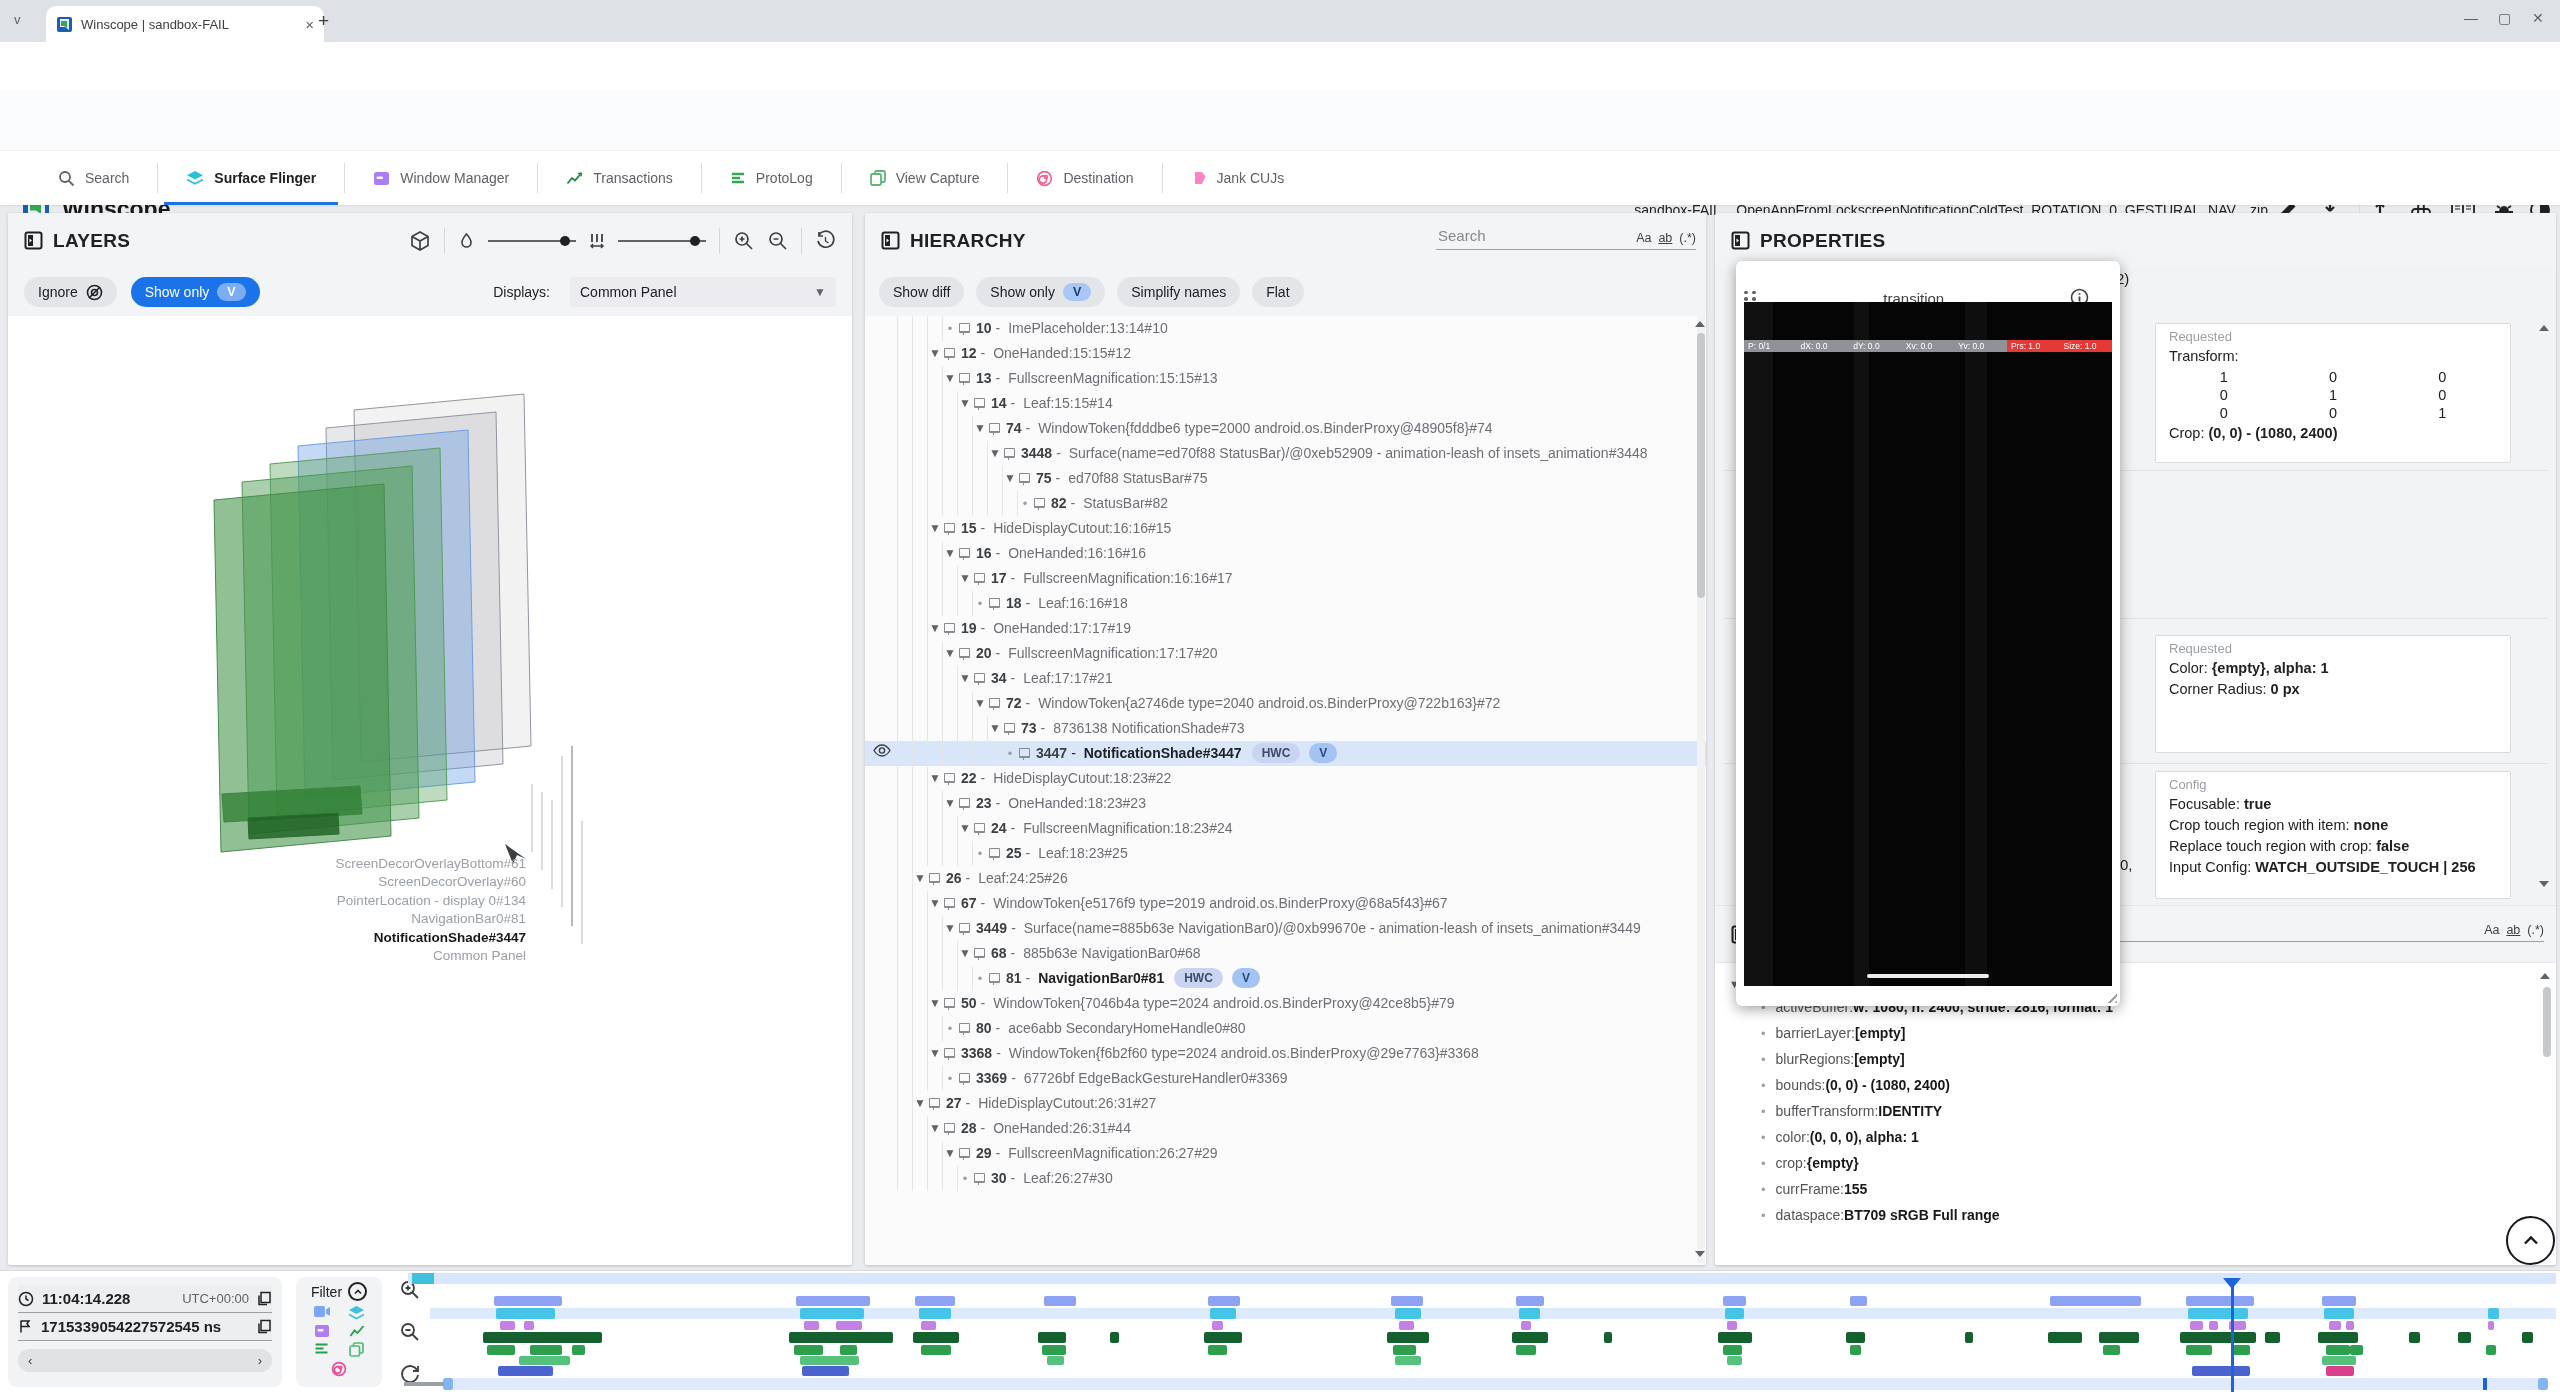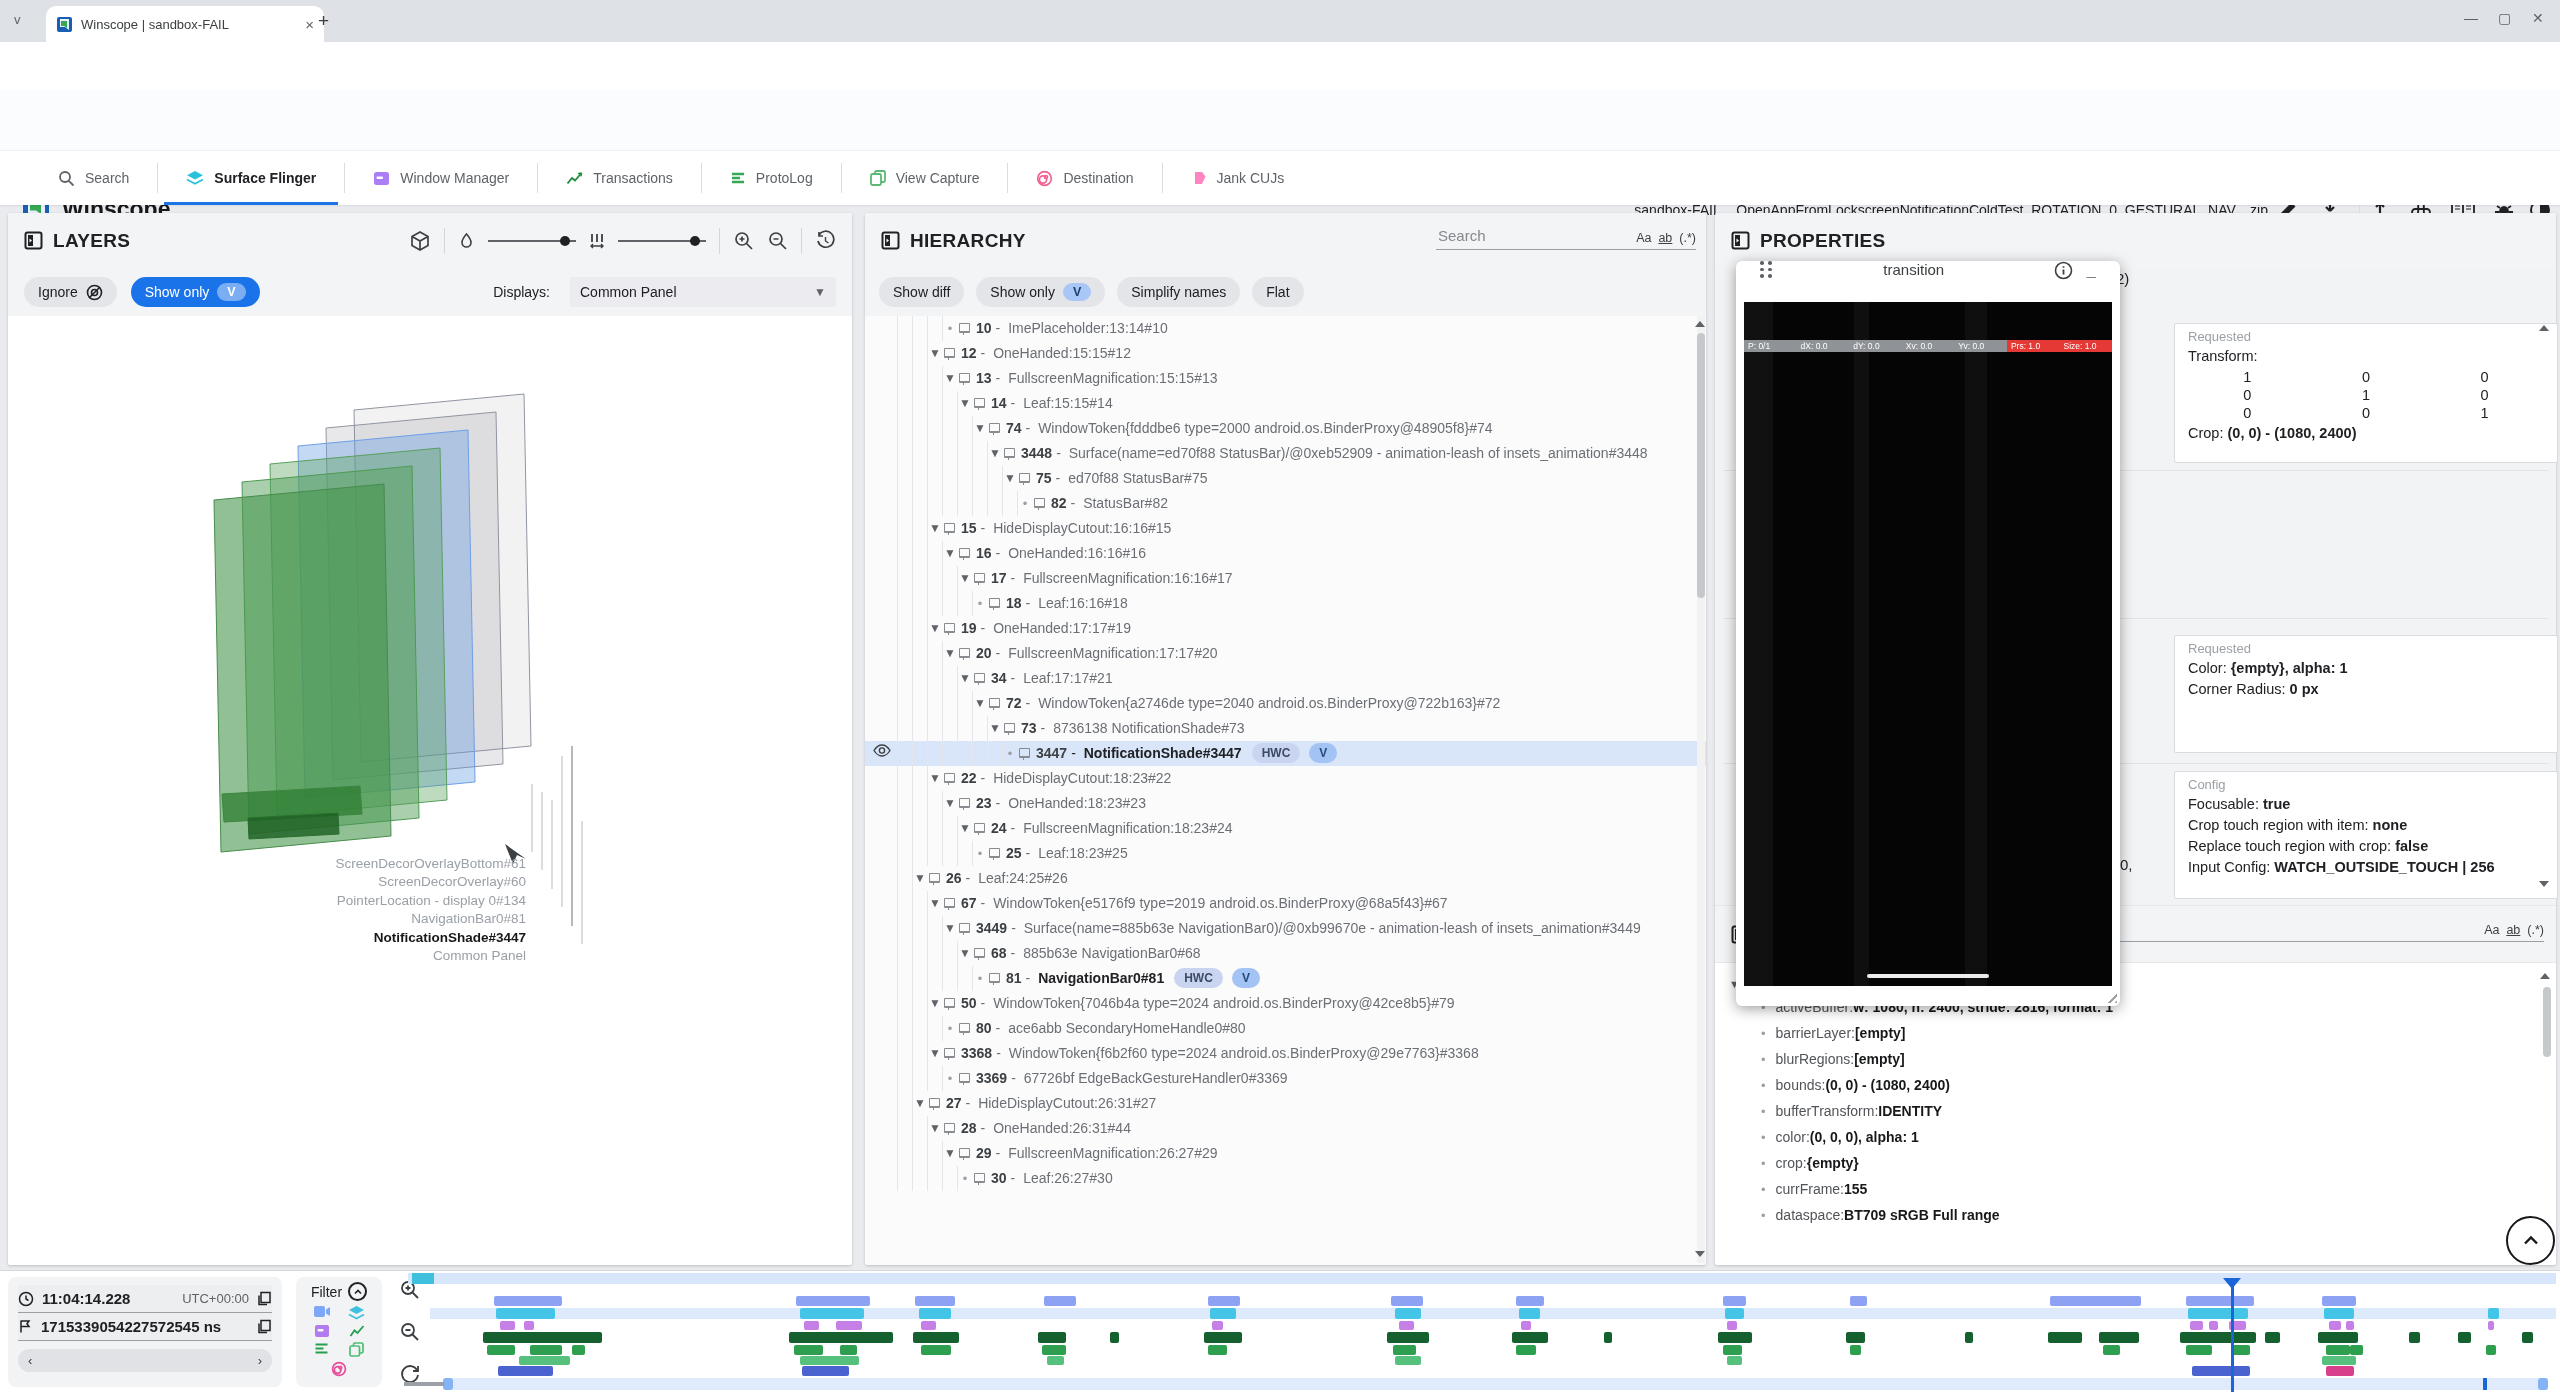--- a/index.html
+++ b/index.html
@@ -81,40 +81,40 @@
   .chip.v{background:#a3c3f5;color:#274b79}
   .eyewrap{position:absolute;left:8px;top:3px}
   .sbar{position:absolute;right:1px;width:8px;background:#f2f2f3}
   .sthumb{position:absolute;right:1px;width:8px;background:#c6c9cc;border-radius:4px}
   .sarrow{position:absolute;right:1px;width:0;height:0;border-left:5px solid transparent;border-right:5px solid transparent}
   .up{border-bottom:6px solid #5f6368}.dn{border-top:6px solid #5f6368}
   
   #props{left:1715px;width:841px}
   .pbody{position:absolute;left:0;top:55px;right:0;height:637px;background:#f2f3f5}
   .frag{position:absolute;font-size:15px;color:#202124}
-  .pbox{position:absolute;left:459px;width:384px;background:#fff;border:1px solid #d9dbde;border-radius:2px;
+  .pbox{position:absolute;left:440px;width:356px;background:#fff;border:1px solid #d9dbde;border-radius:2px;
         padding:5px 13px 8px;font-size:14.5px;color:#202124;box-sizing:border-box}
   .pbox .legend{font-size:13px;color:#9aa0a6;margin-bottom:2px;min-height:15px}
   .pbox .ln{line-height:21px}
   .pbox b{font-weight:700}
   .mx{display:grid;grid-template-columns:1fr 1fr 1fr;row-gap:2px;margin:2px 0 2px}
   .mx span{text-align:center}
   .hr{position:absolute;left:8px;right:8px;height:1px;background:#e1e3e6}
   .subhead{position:absolute;left:0;top:692px;right:0;height:57px;background:#f3f4f6;border-top:1px solid #e6e8ea;display:flex;align-items:center;padding:0 16px}
   .subsearch{position:absolute;left:355px;right:12px;top:12px;border-bottom:1px solid #9aa0a6;display:flex;align-items:flex-end;gap:7px;padding-bottom:4px}
   .subsearch input{border:0;outline:0;background:transparent;font-size:15px;flex:1;font-family:inherit}
   .ptree{position:absolute;left:0;top:749px;right:0;bottom:0;background:#fff;border-top:1px solid #e6e8ea;overflow:hidden;border-radius:0 0 3px 3px}
   .prow{display:flex;align-items:baseline;height:26px;font-size:14px;padding-left:46px;color:#515458}
   .prow .b{color:#9aa0a6;margin-right:10px;font-size:13px}
   .prow b{color:#17181a}
   .proot{display:flex;align-items:center;height:30px;font-size:14.5px;color:#202124;padding:6px 0 0 14px;gap:6px}
   
   .ovl{position:absolute;left:21px;top:48px;width:384px;height:745px;background:#fff;border-radius:6px;
        box-shadow:0 3px 14px rgba(0,0,0,.38);z-index:40}
-  .ovlhead{height:46px;display:flex;align-items:flex-start;padding:0 24px}
+  .ovlhead{height:46px;display:flex;align-items:flex-end;padding:0 8px}
   .dots{width:14px;display:grid;grid-template-columns:5px 5px;gap:3px}
   .dots i{width:3.5px;height:3.5px;border-radius:50%;background:#5f6368}
   .ovltitle{flex:1;text-align:center;font-size:15px;color:#3c4043}
   .ovlmin{font-size:17px;font-weight:700;color:#3c4043;margin-left:14px}
   .shot{position:absolute;left:8px;top:41px;right:8px;height:684px;background:#050505;
         background-image:linear-gradient(90deg,rgba(28,28,30,.5) 0 8%,transparent 8% 30%,rgba(22,22,24,.6) 30% 34%,transparent 34% 60%,rgba(24,24,26,.5) 60% 66%,transparent 66%)}
   .dbg{position:absolute;left:0;top:38px;right:0;height:12px;display:flex;font-size:8.5px;color:#fff;line-height:12px}
   .dbg span{background:#8f9296;padding:0 4px;white-space:nowrap;flex:1}
   .dbg span.red{background:#e53935}
   .gbar{position:absolute;left:50%;bottom:8px;width:122px;height:4.5px;margin-left:-61px;border-radius:3px;background:#ececec}

